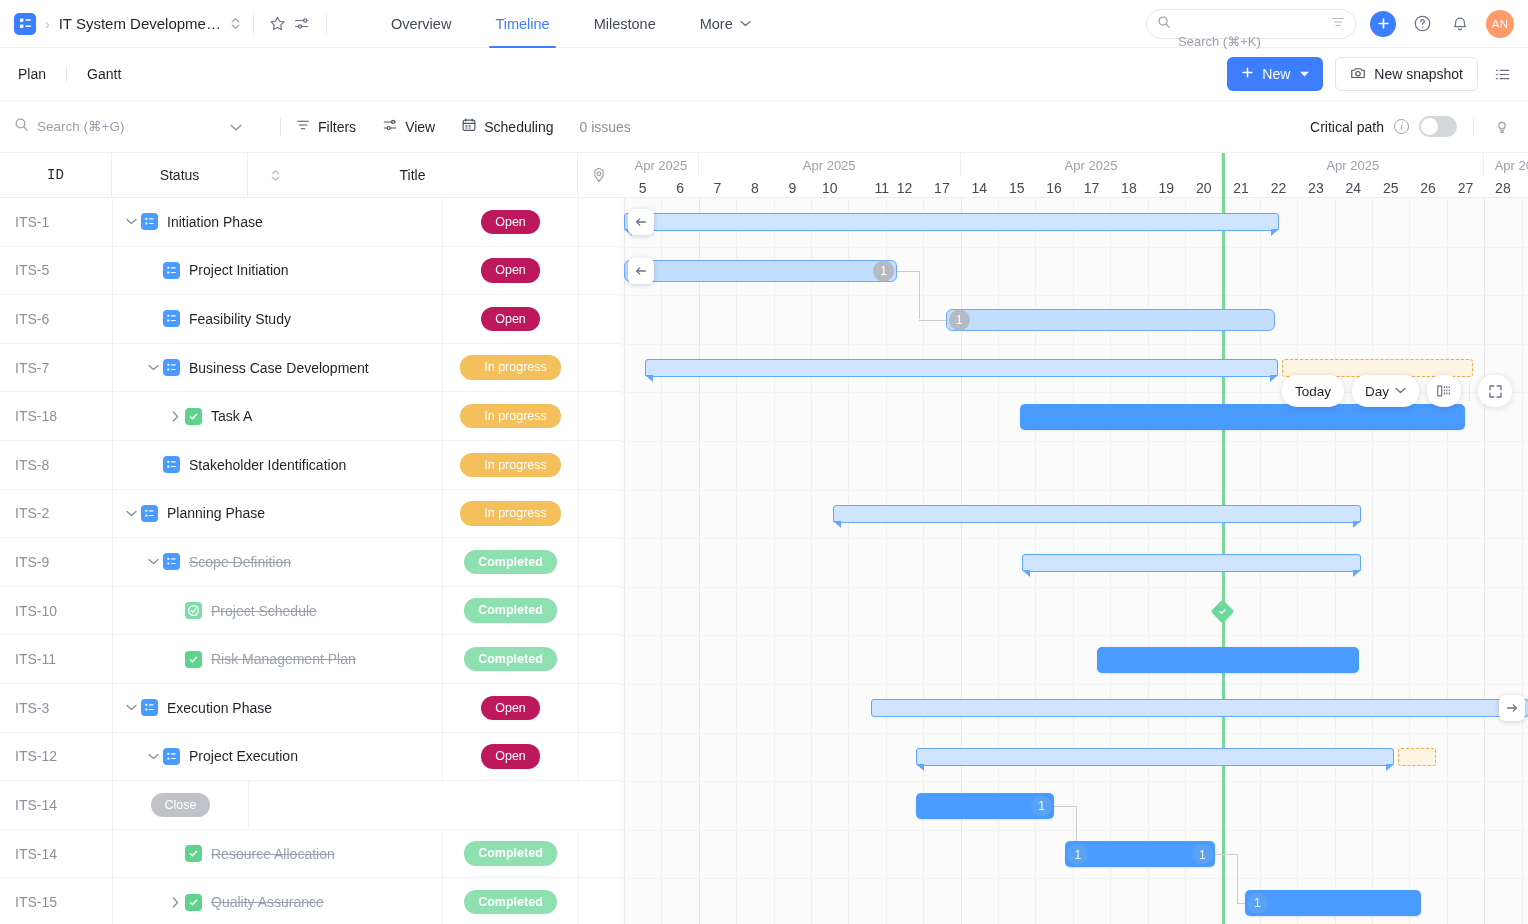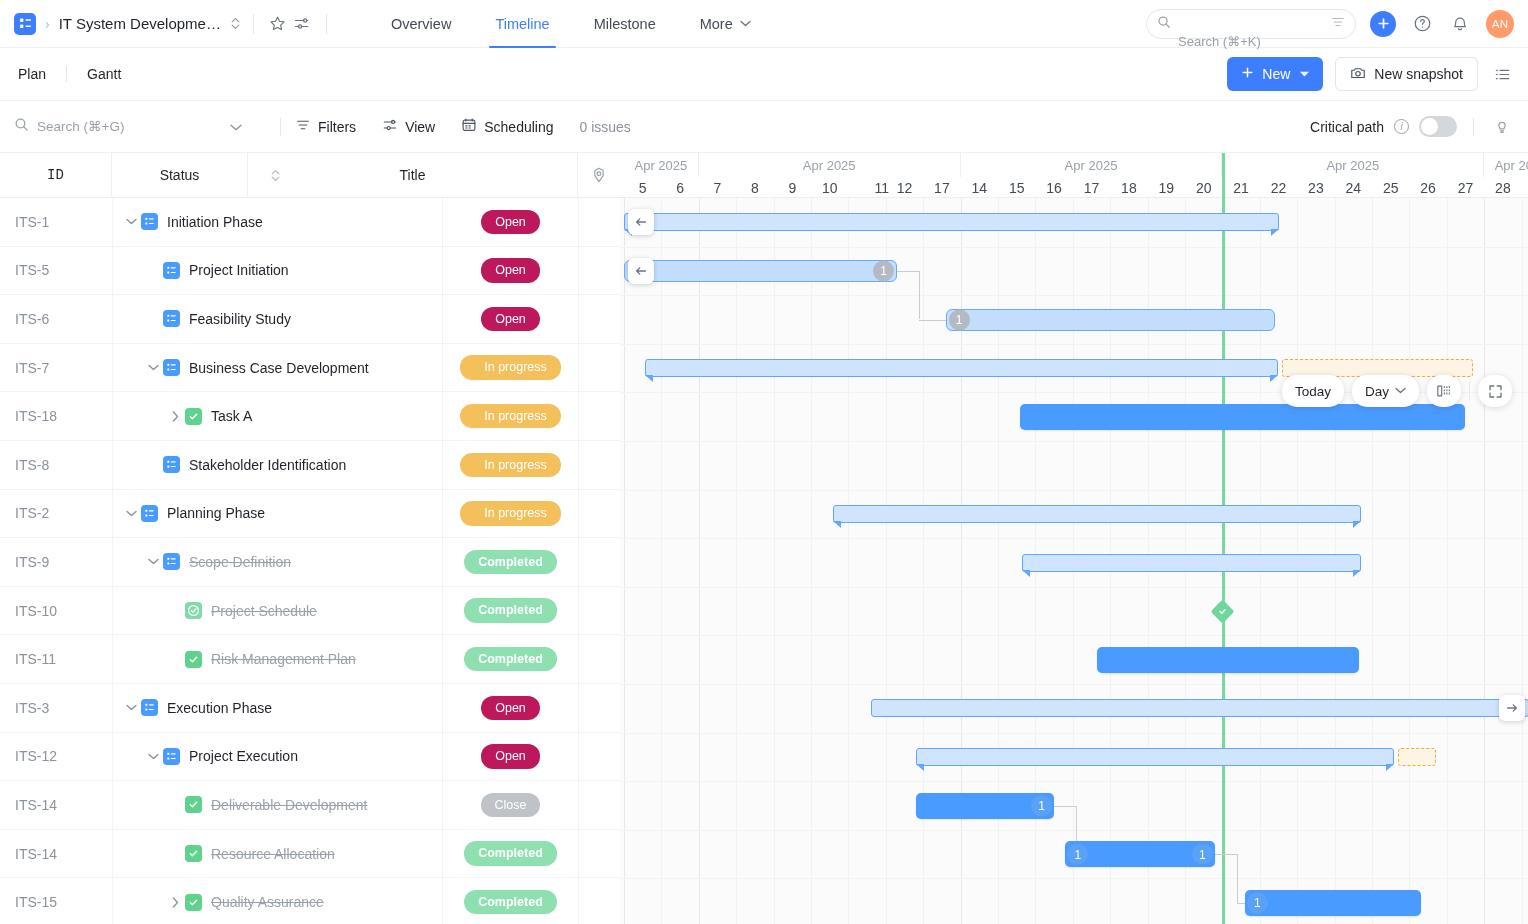--- a/index.html
+++ b/index.html
@@ -748,34 +748,20 @@
             </span>
             <span class="t-label">Project Execution</span>
           </div>
           <div class="td-status">
             <span class="badge open">Open</span>
           </div>
           <div class="td-pad"></div>
         </div>
         <div class="trow">
           <div class="td-id">ITS-14</div>
-          <div class="td-title">
-            <span class="indent" style="width: 44px;"></span>
-            <span class="caret-tog empty">
-              <svg width="11" height="7" viewBox="0 0 11 7" fill="none" stroke="#8b929b" stroke-width="1.35" stroke-linecap="round" stroke-linejoin="round">
-                <path d="M1 1.4L5.5 5.5L10 1.4"></path>
-              </svg>
-            </span>
-            <span class="type-ico check">
-              <svg width="11" height="11" viewBox="0 0 12 12" fill="none" stroke="#fff" stroke-width="1.6" stroke-linecap="round" stroke-linejoin="round">
-                <path d="M2.6 6.2l2.2 2.2 4.6-4.8"></path>
-              </svg>
-            </span>
-            <span class="t-label done">Deliverable Development</span>
-          </div>
           <div class="td-status">
             <span class="badge close">Close</span>
           </div>
           <div class="td-pad"></div>
         </div>
         <div class="trow">
           <div class="td-id">ITS-14</div>
           <div class="td-title">
             <span class="indent" style="width: 44px;"></span>
             <span class="caret-tog empty">

